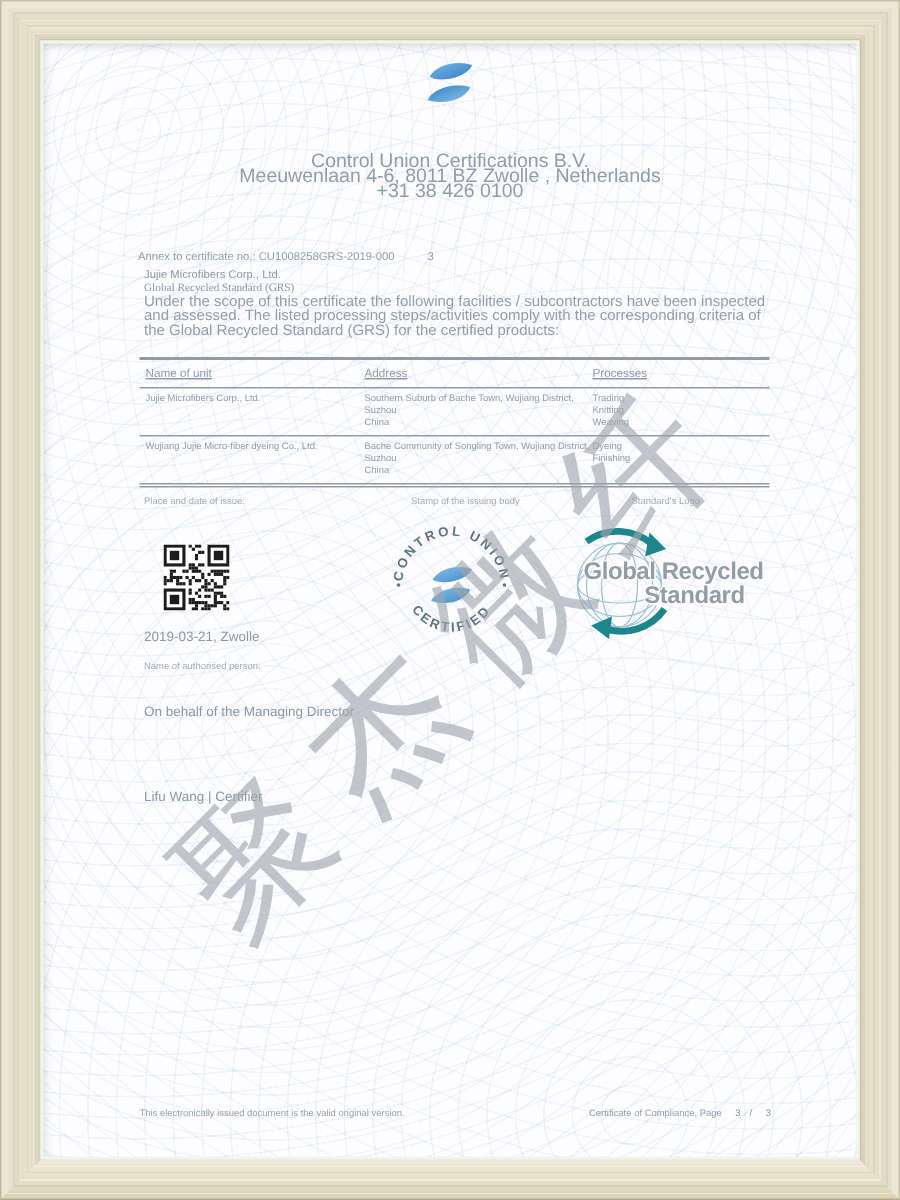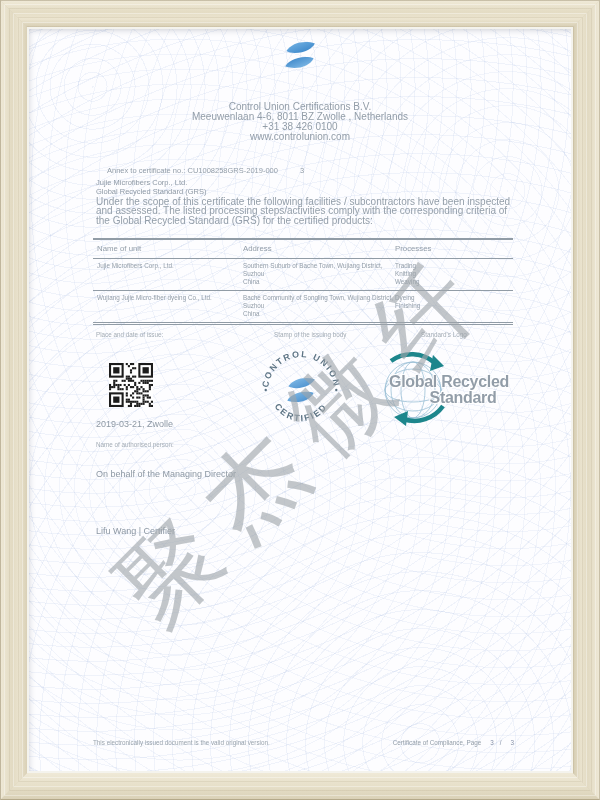--- a/index.html
+++ b/index.html
@@ -31,34 +31,34 @@
   .paper{position:absolute;inset:27px;background:
       repeating-radial-gradient(circle at 12% 8%,  rgba(168,188,226,.16) 0 1px, transparent 1px 14px),
       repeating-radial-gradient(circle at 88% 22%, rgba(168,188,226,.14) 0 1px, transparent 1px 17px),
       repeating-radial-gradient(circle at 28% 62%, rgba(168,188,226,.14) 0 1px, transparent 1px 15px),
       repeating-radial-gradient(circle at 72% 96%, rgba(168,188,226,.16) 0 1px, transparent 1px 19px),
       #fdfdff;
     box-shadow: inset 0 0 0 2px #f4f3ed, inset 3px 4px 7px -2px rgba(90,95,110,.38);}
   .paper *{position:absolute;color:#929da8;}
   
   .cu-logo{left:251px;top:8px;width:44px;height:40px;}
-  .hdr{left:0;top:75px;width:100%;height:44px;text-align:center;font-size:10px;line-height:10px;color:#97a2ac;}
+  .hdr{left:0;top:75px;width:100%;height:44px;text-align:center;font-size:13px;line-height:10px;color:#97a2ac;}
   .hdr div{position:static;}
   
-  .annex{left:80px;top:139px;font-size:7.5px;white-space:nowrap;color:#8e99a5;}
+  .annex{left:65px;top:139px;font-size:7.5px;white-space:nowrap;color:#8e99a5;}
   .annex span{position:static;}
   .annex .pg{margin-left:20px;}
   .holder{left:69px;top:151px;font-size:7.5px;color:#8e99a5;}
-  .std{left:69px;top:160px;font-size:7.5px;color:#8e99a5;}
+  .std{left:69px;top:160px;font-size:7.5px;color:#8e99a5;font-family:Liberation Serif, serif;}
   .scope{left:69px;top:170px;width:424px;margin:0;font-size:10px;line-height:9.3px;color:#939ea9;}
   
   .tbl{left:66px;top:211px;width:420px;border-top:2px solid #919ca6;border-bottom:3px double #919ca6;font-size:6.3px;line-height:8px;}
   .tbl .trow{position:static;display:grid;grid-template-columns:146px 152px 122px;padding:3px 0 4px 4px;}
   .tbl .trow>div,.tbl .trow div{position:static;}
-  .tbl .thead{border-bottom:1px solid #919ca6;font-size:7.8px;padding:5px 0 5px 4px;color:#909ba6;}
+  .tbl .thead{border-bottom:1px solid #919ca6;font-size:7.8px;padding:5px 0 5px 4px;color:#909ba6;text-decoration:underline;}
   .tbl .trow + .trow + .trow{border-top:1px solid #919ca6;}
   .tbl .c2 div,.tbl .c3 div{white-space:nowrap;}
   
   .lbl{font-size:6.3px;color:#a3acb5;}
   .lbl-place{left:69px;top:304px;}
   .lbl-stamp{left:247px;top:304px;}
   .lbl-logo{left:394px;top:304px;}
   
   .qr{left:82px;top:336px;width:44px;height:44px;}
   
@@ -112,21 +112,20 @@
         </linearGradient>
       </defs>
       <path d="M16 40 C28 20, 60 12, 87 21 C83 32, 62 45, 37 45 C28 45, 20 43, 16 40 Z" fill="url(#cug1)"></path>
       <path d="M84 58 C74 79, 42 88, 13 79 C17 68, 38 55, 63 55 C72 55, 80 56, 84 58 Z" fill="url(#cug2)"></path>
     </svg>
 
     <div class="hdr">
       <div>Control Union Certifications B.V.</div>
       <div>Meeuwenlaan 4-6, 8011 BZ Zwolle , Netherlands</div>
       <div>+31 38 426 0100</div>
-      <div>www.controlunion.com</div>
     </div>
 
     <div class="annex">
       <span>Annex to certificate no.:</span>
       <span>CU1008258GRS-2019-000</span>
       <span class="pg">3</span>
     </div>
     <div class="holder">Jujie Microfibers Corp., Ltd.</div>
     <div class="std">Global Recycled Standard (GRS)</div>
 

